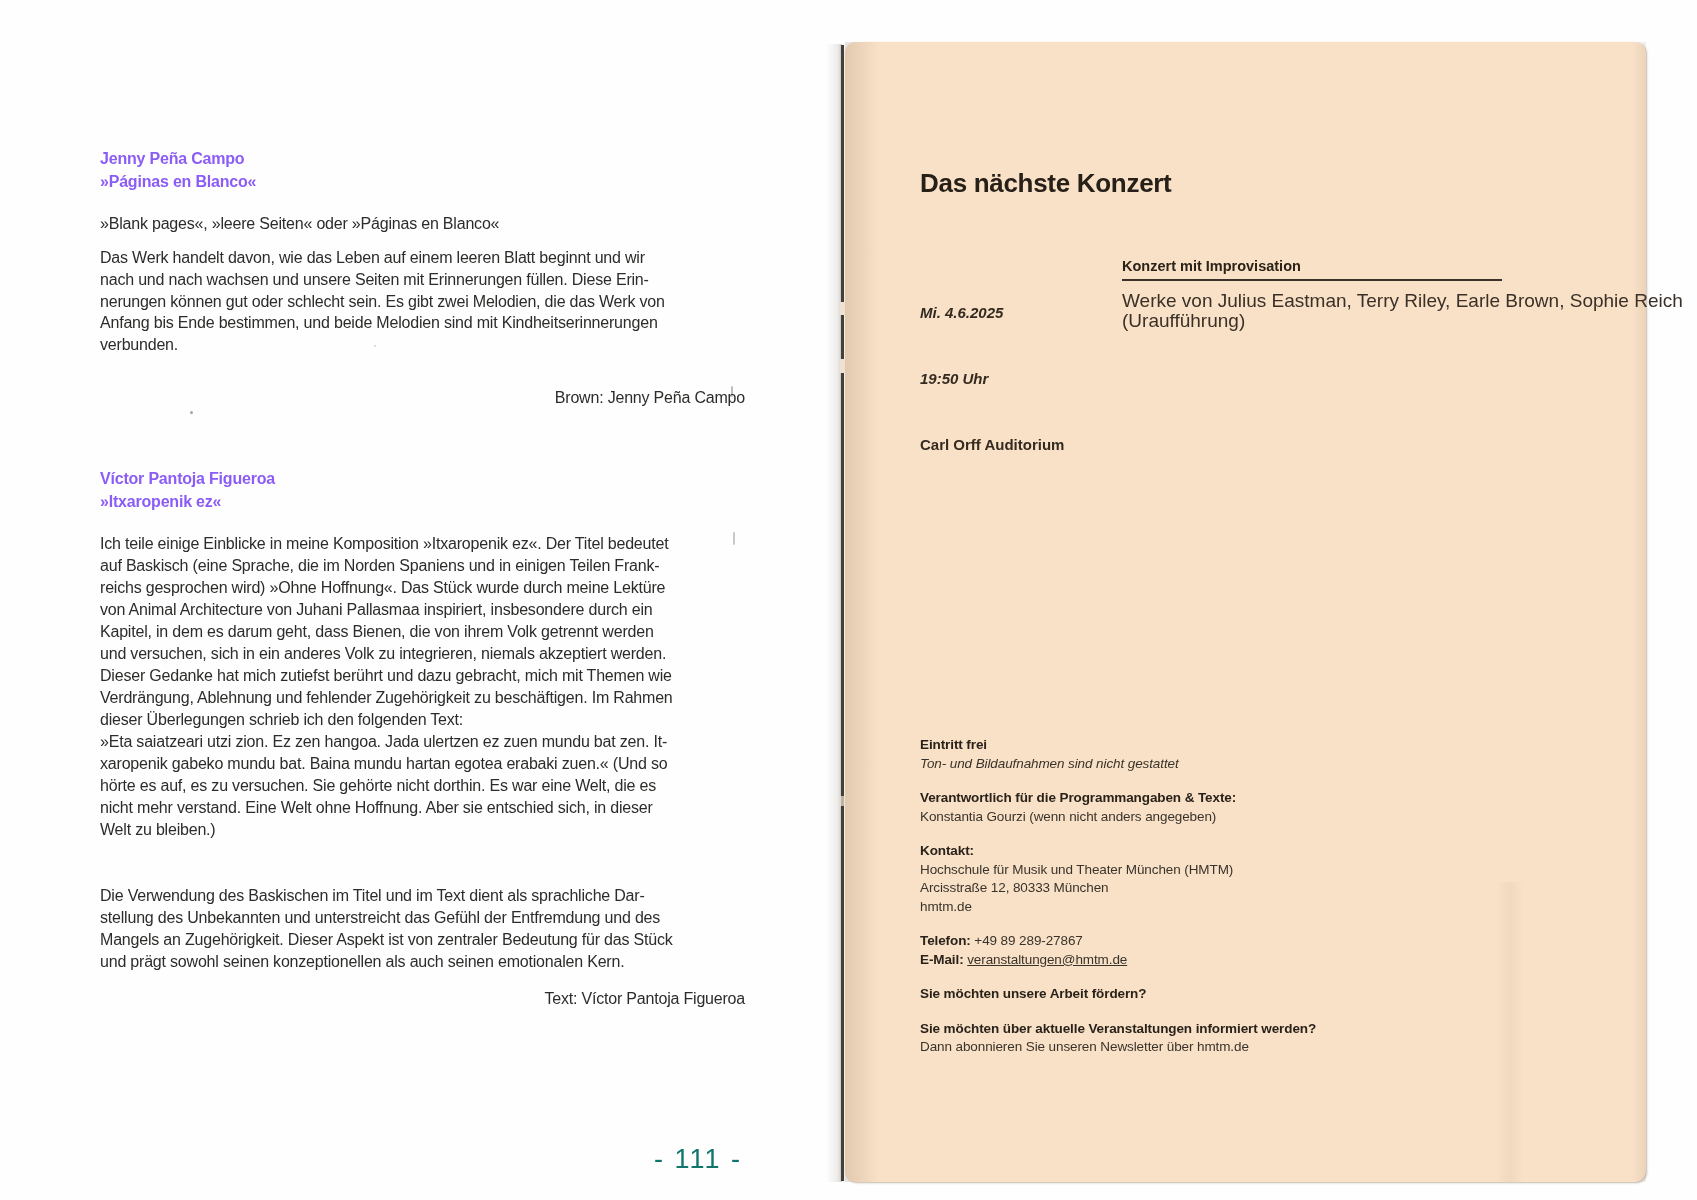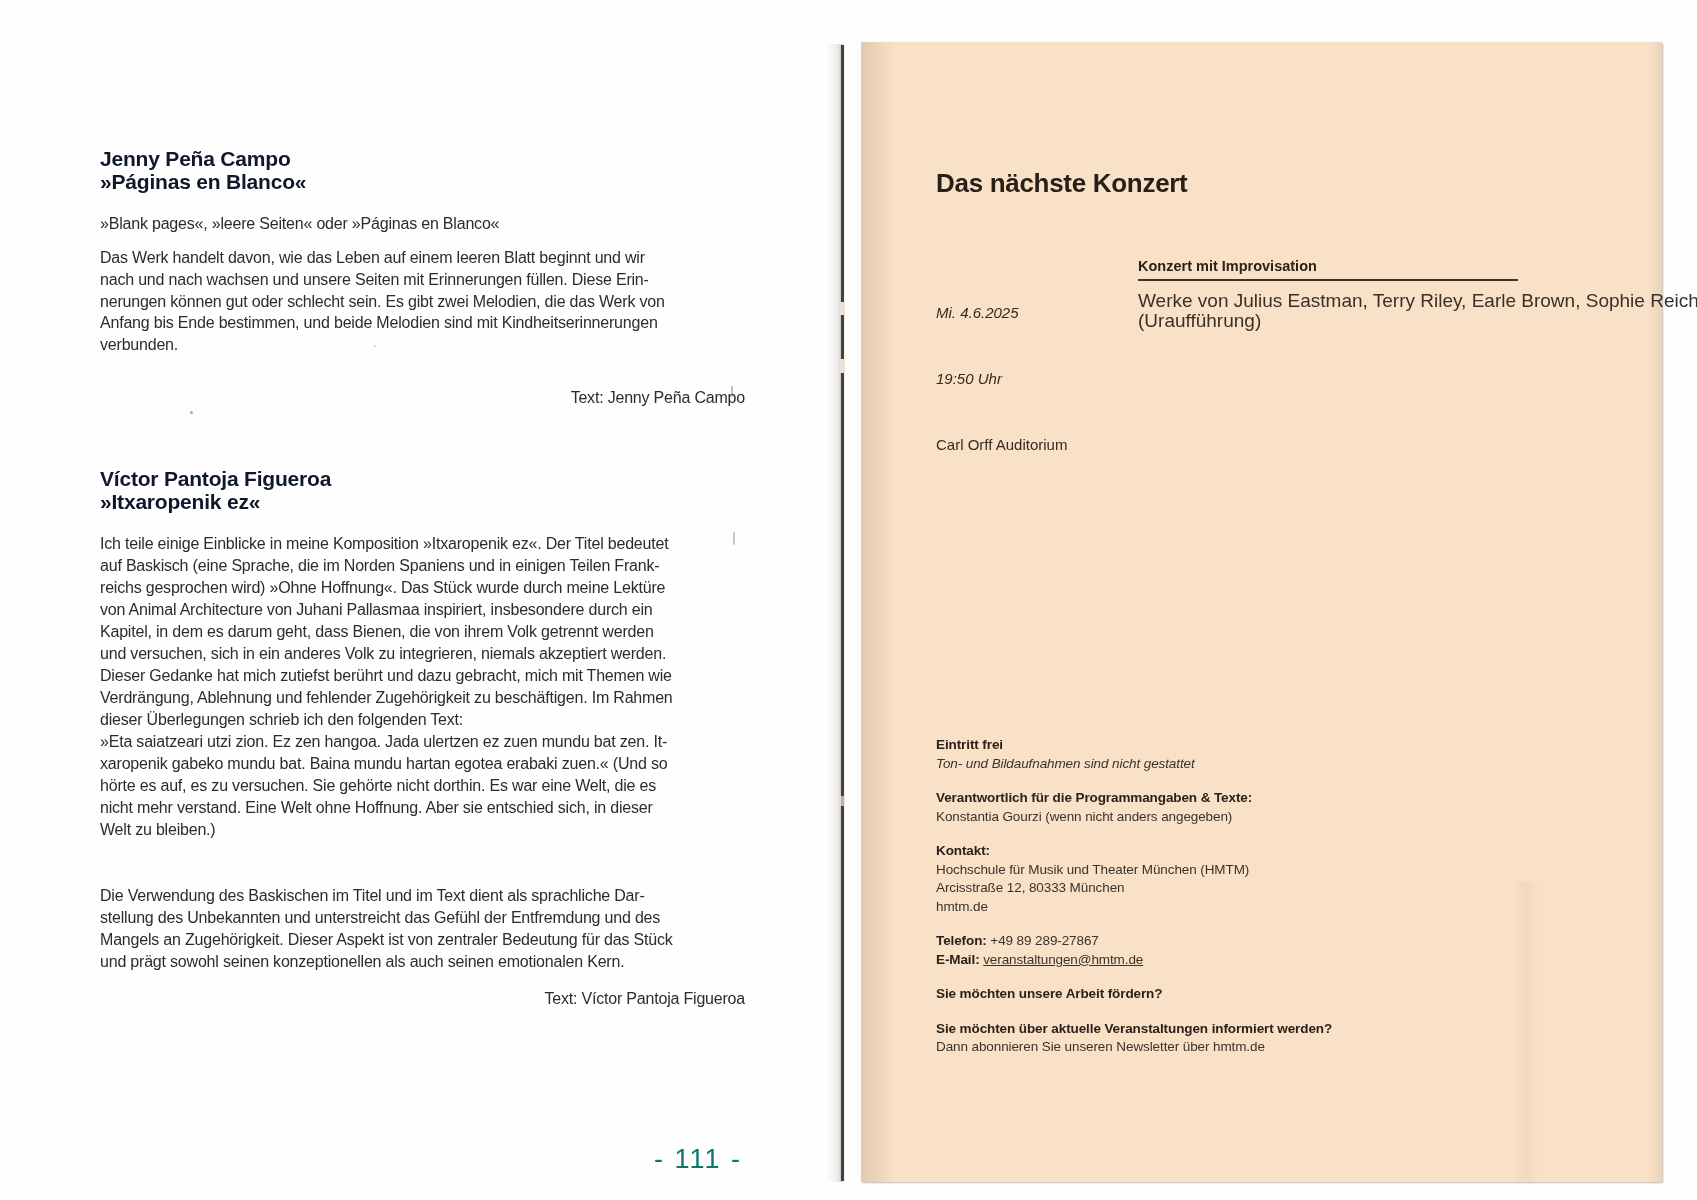--- a/index.html
+++ b/index.html
@@ -5,45 +5,45 @@
   html,body{margin:0;padding:0;background:#ffffff;}
   .canvas{
     position:relative;width:1697px;height:1200px;overflow:hidden;
     background:#fefefe;
     font-family:"Liberation Sans",sans-serif;
     color:#2d2c2a;
   }
   
   .left-page{position:absolute;left:0;top:0;width:845px;height:1200px;background:#fefefe;}
   .lp{position:absolute;left:100px;width:645px;white-space:pre;font-size:16px;letter-spacing:-0.2px;line-height:21.8px;color:#2d2c2a;}
-  .lp.head{font-weight:bold;font-size:21px;line-height:23px;color:#0f172a;}
+  .lp.head{font-weight:bold;font-size:16px;line-height:23px;color:#8b5cf6;}
   .lp.credit{text-align:right;}
   .pagenum{position:absolute;left:558px;top:1144px;width:280px;text-align:center;
     font-size:27px;letter-spacing:2px;color:#0f766e;}
   .speck{position:absolute;background:rgba(60,55,50,0.45);border-radius:2px;}
   
   .spine-shade{position:absolute;left:826px;top:44px;width:16px;height:1138px;
     background:linear-gradient(90deg,rgba(0,0,0,0) 0%,rgba(90,80,70,0.10) 70%,rgba(60,52,45,0.22) 100%);}
   .spine-line{position:absolute;left:841px;top:45px;width:3px;height:1136px;background:#46403a;
     box-shadow:0 0 1px rgba(40,35,30,0.6);}
   .spine-gap{position:absolute;left:840px;width:5px;background:#efe2d2;}
   
   .right-page{position:absolute;left:845px;top:42px;width:801px;height:1140px;
-    background:#f8e1c7;border-radius:1px;
-    box-shadow:1px 1px 2px rgba(120,100,80,0.45);margin-left:16px;}
+    background:#f8e1c7;border-radius:11px;
+    box-shadow:1px 1px 2px rgba(120,100,80,0.45);}
   .right-page::before{content:"";position:absolute;left:0;top:0;bottom:0;width:34px;
     background:linear-gradient(90deg,rgba(110,75,45,0.16),rgba(110,75,45,0) 100%);}
   .right-page::after{content:"";position:absolute;right:0;top:0;bottom:0;width:14px;
     background:linear-gradient(270deg,rgba(120,90,60,0.10),rgba(120,90,60,0) 100%);}
   .crease{position:absolute;left:652px;top:840px;width:26px;height:300px;
     background:linear-gradient(90deg,rgba(0,0,0,0) 0%,rgba(90,60,30,0.05) 50%,rgba(0,0,0,0) 100%);}
   .rp-title{position:absolute;left:75px;top:126px;font-size:26px;font-weight:bold;
     letter-spacing:-0.3px;color:#272019;white-space:pre;}
   .rp-datecol{position:absolute;left:75px;top:216px;width:198px;font-size:15px;line-height:22px;
-    font-weight:normal;color:#342a20;white-space:pre;}
+    font-weight:bold;color:#342a20;white-space:pre;}
   .rp-datecol .it{font-style:italic;}
   .rp-workscol{position:absolute;left:277px;top:216px;width:385px;color:#342a20;}
   .rp-event-name{font-size:14.5px;font-weight:bold;white-space:pre;color:#2b2218;}
   .rp-rule{margin-top:5px;border-top:2px solid #3b332a;width:380px;height:0;}
   .rp-works{margin-top:10px;font-size:19px;line-height:20px;white-space:pre;color:#3a3027;}
   .rp-info{position:absolute;left:75px;top:694px;width:540px;font-size:13.5px;
     line-height:18.5px;letter-spacing:-0.1px;color:#3a332b;}
   .info-block{margin-bottom:16px;}
   .seg-b{font-weight:bold;color:#2a221a;}
   .seg-i{font-style:italic;}
@@ -56,21 +56,21 @@
 
   <div class="left-page">
     <div class="lp head" style="top:147px">Jenny Peña Campo
 »Páginas en Blanco«</div>
     <div class="lp" style="top:213px">»Blank pages«, »leere Seiten« oder »Páginas en Blanco«</div>
     <div class="lp" style="top:247px">Das Werk handelt davon, wie das Leben auf einem leeren Blatt beginnt und wir
 nach und nach wachsen und unsere Seiten mit Erinnerungen füllen. Diese Erin-
 nerungen können gut oder schlecht sein. Es gibt zwei Melodien, die das Werk von
 Anfang bis Ende bestimmen, und beide Melodien sind mit Kindheitserinnerungen
 verbunden.</div>
-    <div class="lp credit" style="top:387px">Text: Jenny Peña Campo</div>
+    <div class="lp credit" style="top:387px">Brown: Jenny Peña Campo</div>
 
     <div class="lp head" style="top:467px">Víctor Pantoja Figueroa
 »Itxaropenik ez«</div>
     <div class="lp" style="top:533px;line-height:22px">Ich teile einige Einblicke in meine Komposition »Itxaropenik ez«. Der Titel bedeutet
 auf Baskisch (eine Sprache, die im Norden Spaniens und in einigen Teilen Frank-
 reichs gesprochen wird) »Ohne Hoffnung«. Das Stück wurde durch meine Lektüre
 von Animal Architecture von Juhani Pallasmaa inspiriert, insbesondere durch ein
 Kapitel, in dem es darum geht, dass Bienen, die von ihrem Volk getrennt werden
 und versuchen, sich in ein anderes Volk zu integrieren, niemals akzeptiert werden.
 Dieser Gedanke hat mich zutiefst berührt und dazu gebracht, mich mit Themen wie

